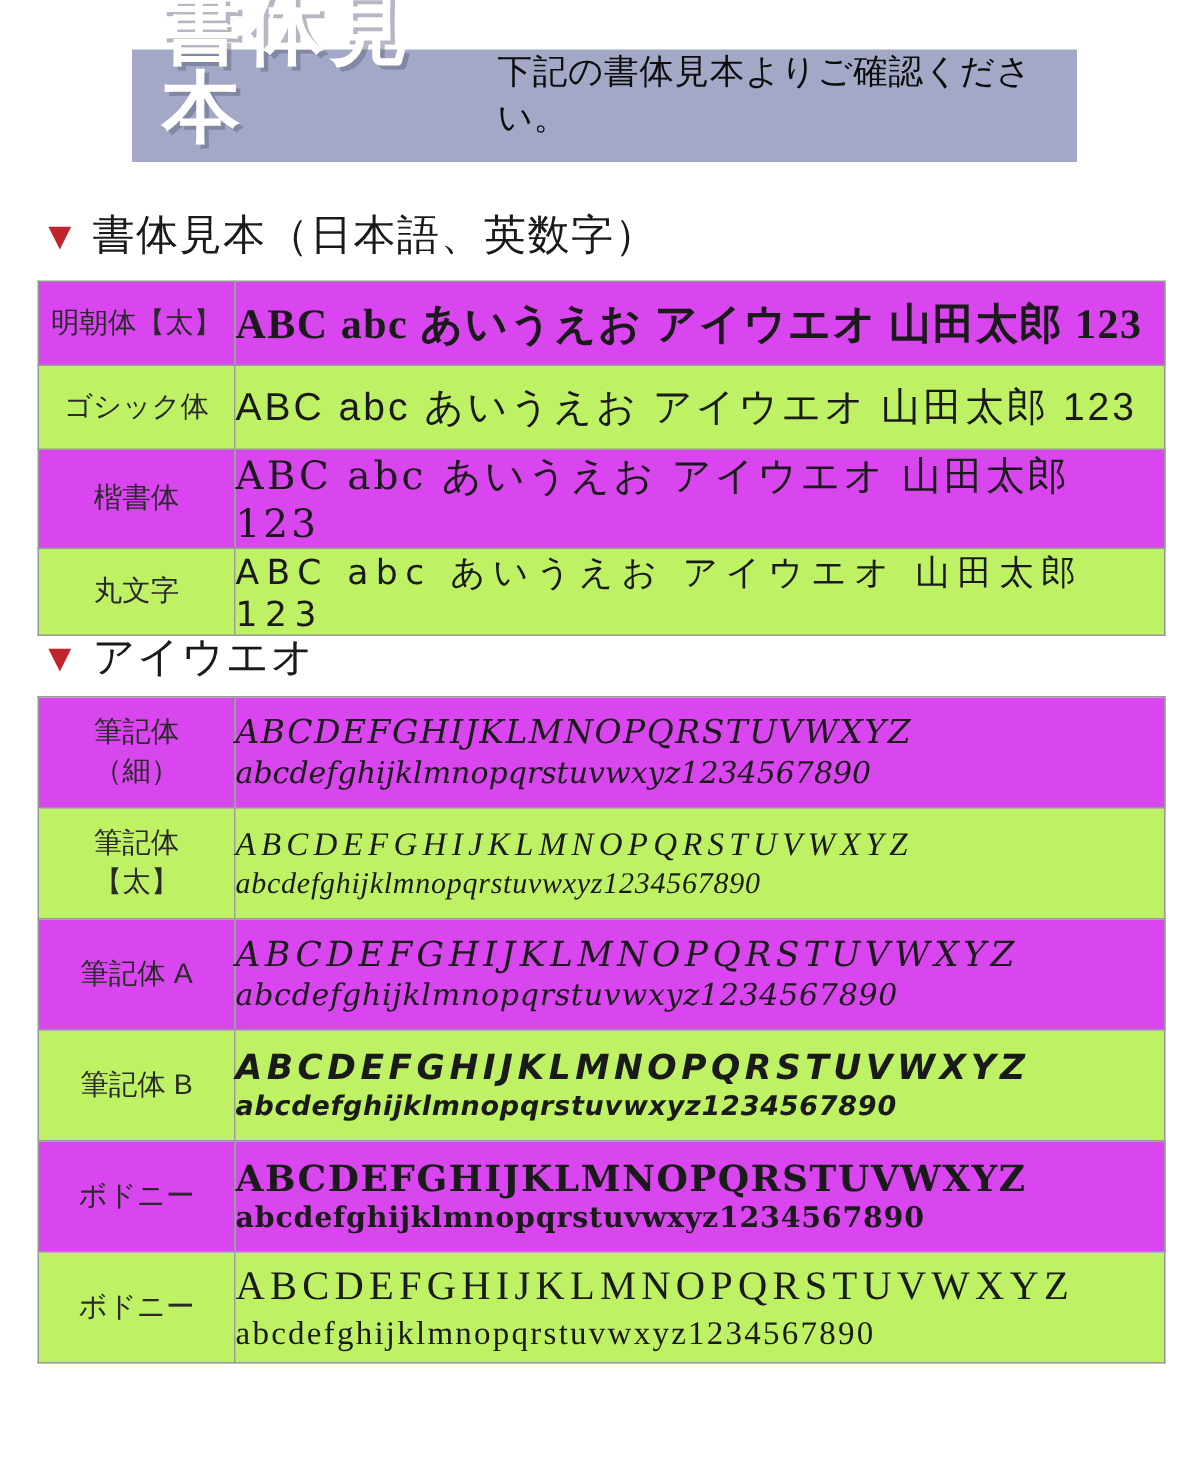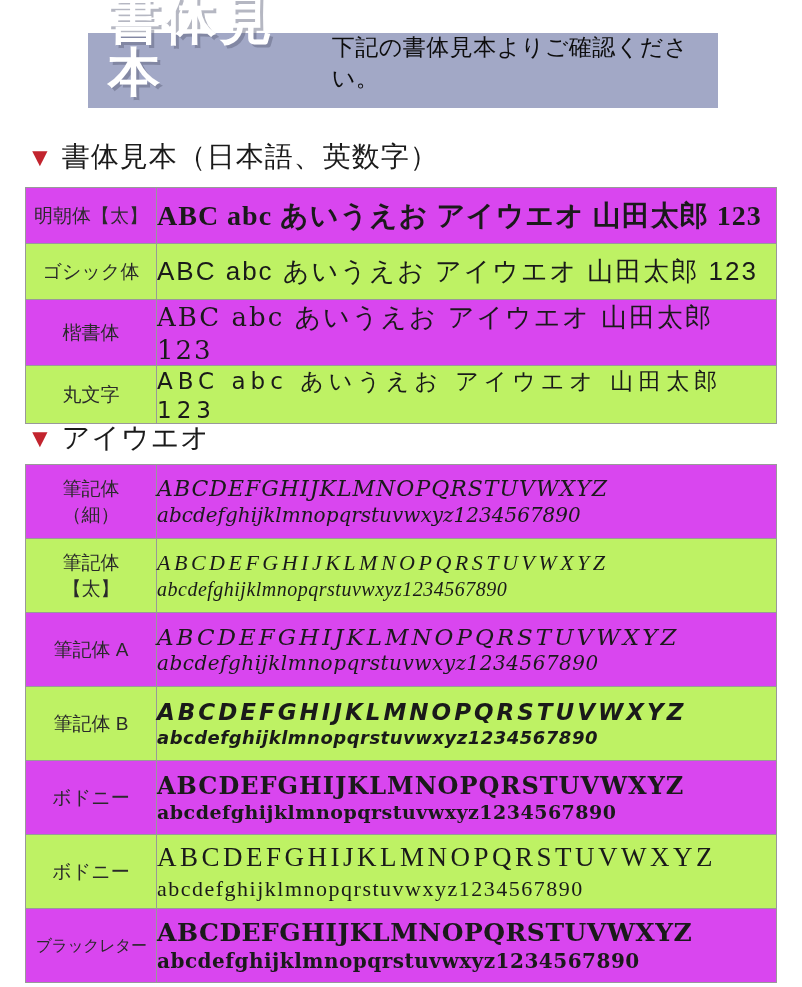--- a/index.html
+++ b/index.html
@@ -170,23 +170,16 @@
         <span class="low">abcdefghijklmnopqrstuvwxyz1234567890</span>
       </td>
     </tr>
     <tr class="white r-bodoni">
       <td class="label">ボドニー</td>
       <td class="sample">
         <span class="up">ABCDEFGHIJKLMNOPQRSTUVWXYZ</span>
         <span class="low">abcdefghijklmnopqrstuvwxyz1234567890</span>
       </td>
     </tr>
-    <tr class="gray r-blackletter">
-      <td class="label small-label">ブラックレター</td>
-      <td class="sample">
-        <span class="up">ABCDEFGHIJKLMNOPQRSTUVWXYZ</span>
-        <span class="low">abcdefghijklmnopqrstuvwxyz1234567890</span>
-      </td>
-    </tr>
   </tbody>
     </table>
 
 </div>
 
 </body></html>

